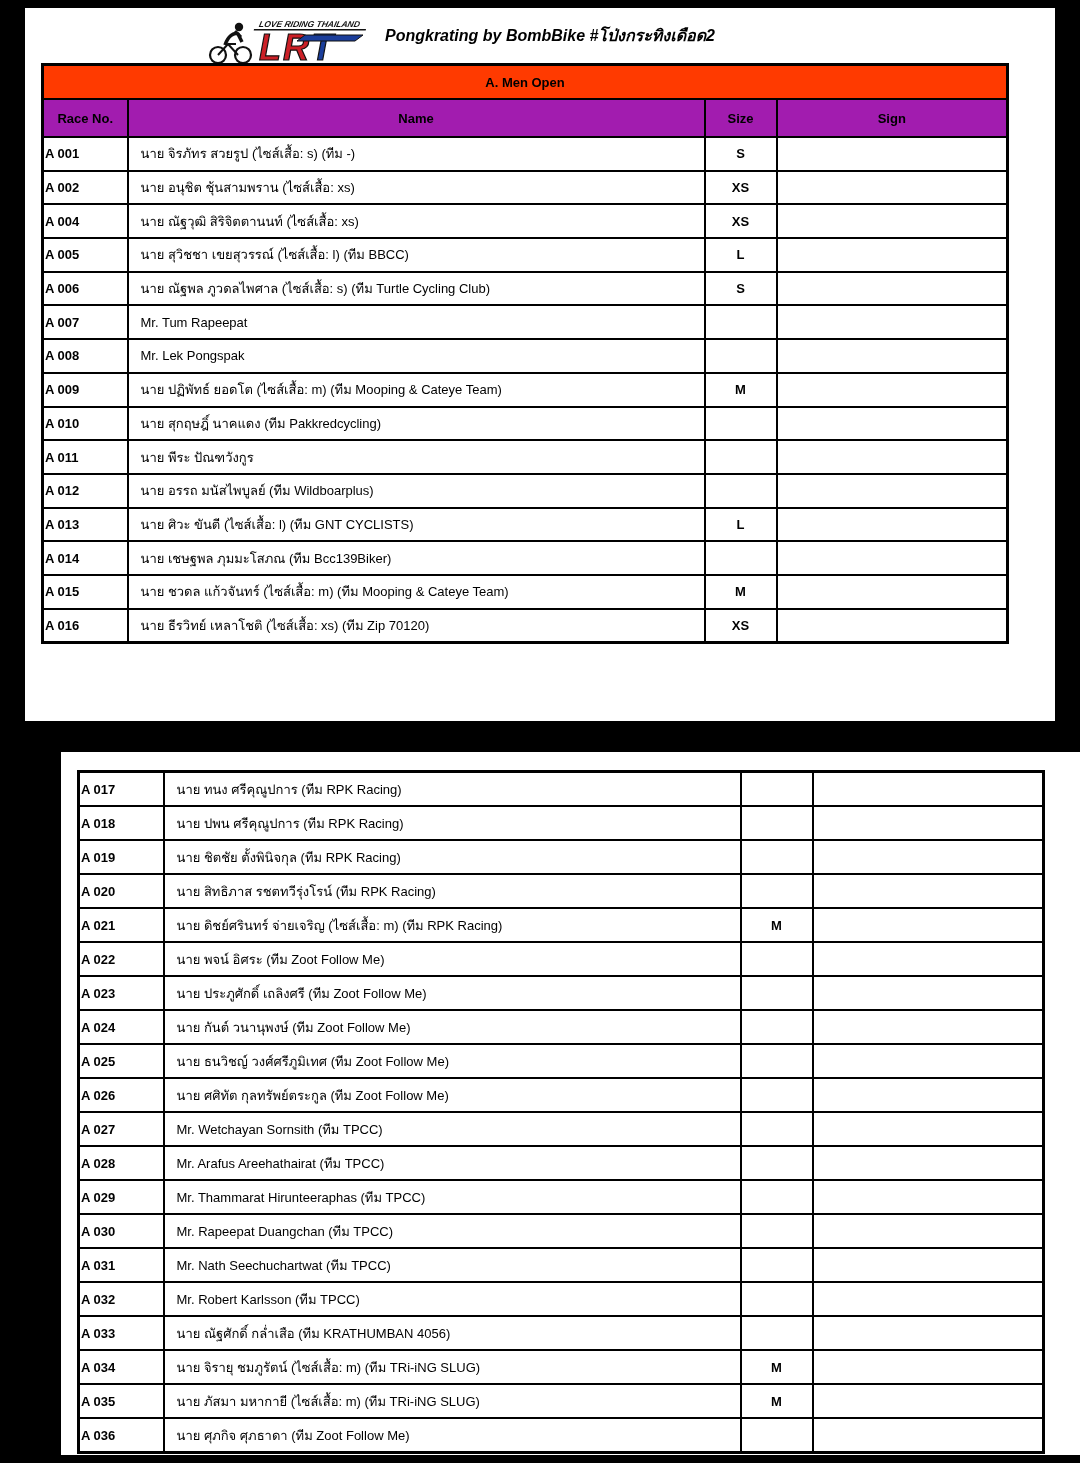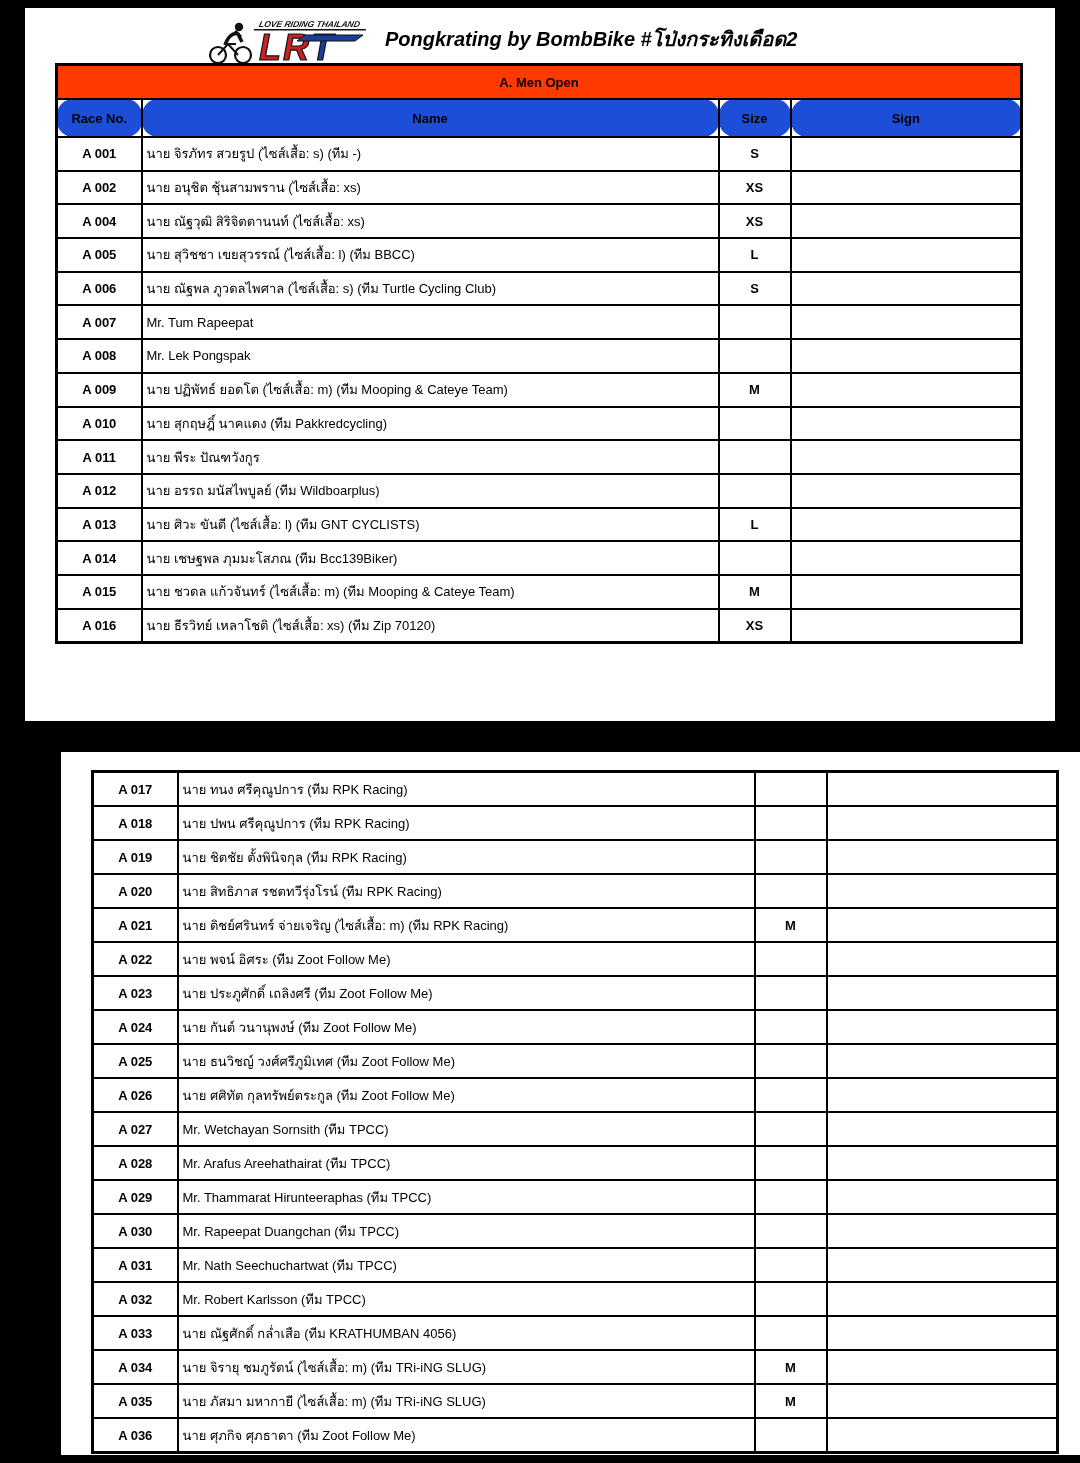--- a/index.html
+++ b/index.html
@@ -7,42 +7,42 @@
     width:1080px;height:1463px;position:relative;background:#000;
     font-family:"Liberation Sans","DejaVu Sans",sans-serif;color:#000;
   }
   .page{position:absolute;left:25px;width:1030px;background:#fff;}
   .page1{top:8px;height:713px;}
   .page2{top:752px;height:703px;margin-left:36px;}
 
   .doc-header{position:absolute;left:180px;top:6px;height:52px;display:flex;align-items:center;}
   .doc-title{
     position:absolute;left:360px;top:15px;width:640px;
-    font-size:20px;font-weight:bold;font-style:italic;white-space:nowrap;
+    font-size:16px;font-weight:bold;font-style:italic;white-space:nowrap;
   }
 
   table.roster{
-    position:absolute;left:30px;border-collapse:collapse;table-layout:fixed;
+    position:absolute;left:16px;border-collapse:collapse;table-layout:fixed;
     width:965px;
   }
   table.roster td{
     border:2px solid #000;overflow:hidden;white-space:nowrap;
     font-size:13px;vertical-align:middle;
   }
   table.roster{border:3px solid #000;}
   .t1{top:55px;}
   .t2{top:18px;}
 
   td.banner-cell{
     height:30px;text-align:center;font-size:16px;font-weight:bold;
   }
-  td.colhead{height:34px;text-align:center;font-size:14px;font-weight:bold;background:#1d4ed8;border-radius:16px;}
-  td.c-no{height:29.7px;text-align:center;font-weight:bold;font-size:13px;}
+  td.colhead{height:34px;text-align:center;font-size:14px;font-weight:bold;background:#a21caf;}
+  td.c-no{height:29.7px;text-align:left;font-weight:bold;font-size:13px;}
   .t2 td.c-no{height:30px;}
-  td.c-name{text-align:left;padding:0 4px;font-size:13px;}
+  td.c-name{text-align:left;padding:0 12px;font-size:13px;}
   td.c-size{text-align:center;font-weight:bold;font-size:14px;}
   td.c-sign{background:#fff;}
 
   .logo-svg{display:block;}
 </style>
 </head>
 <body>
 
 <div class="page page1">
 

